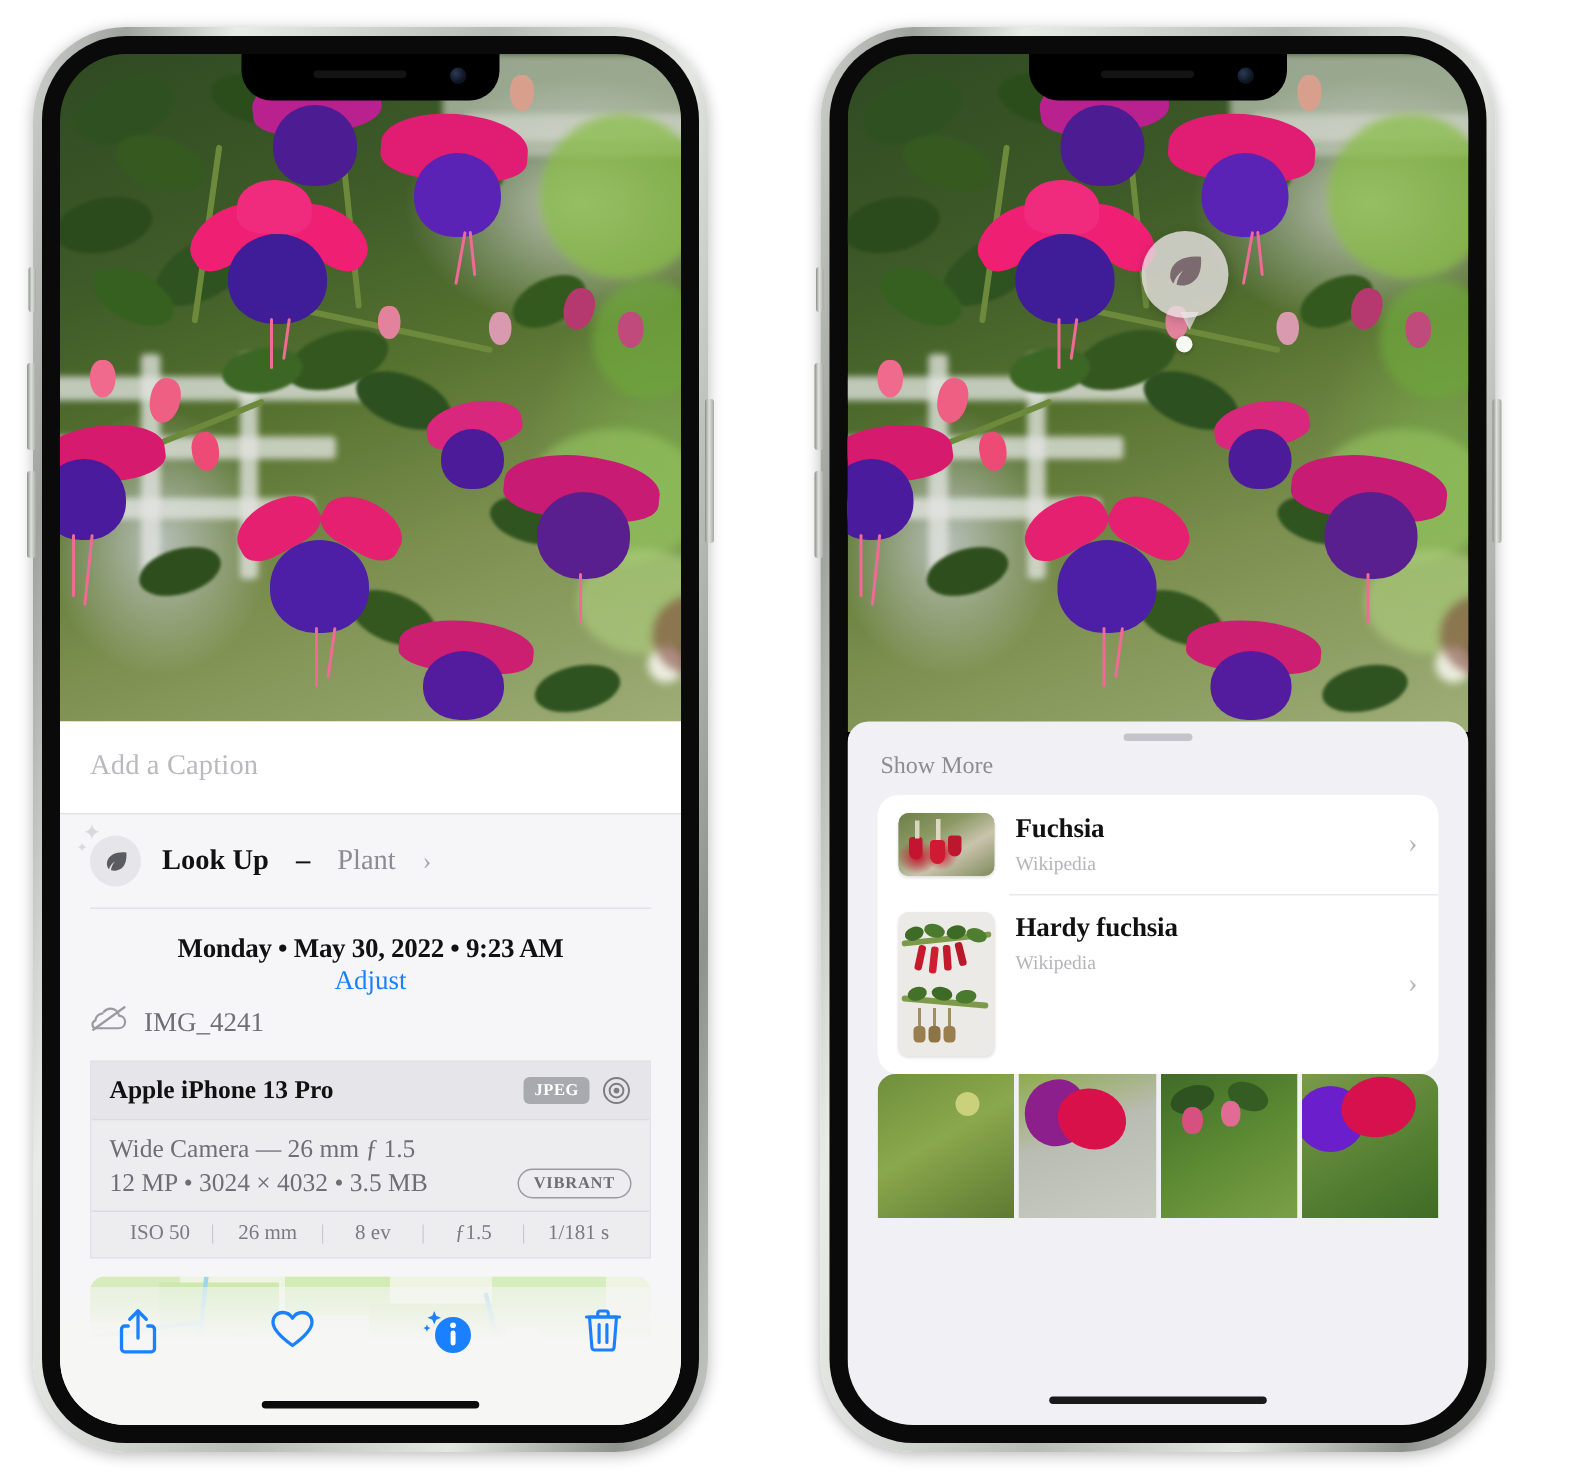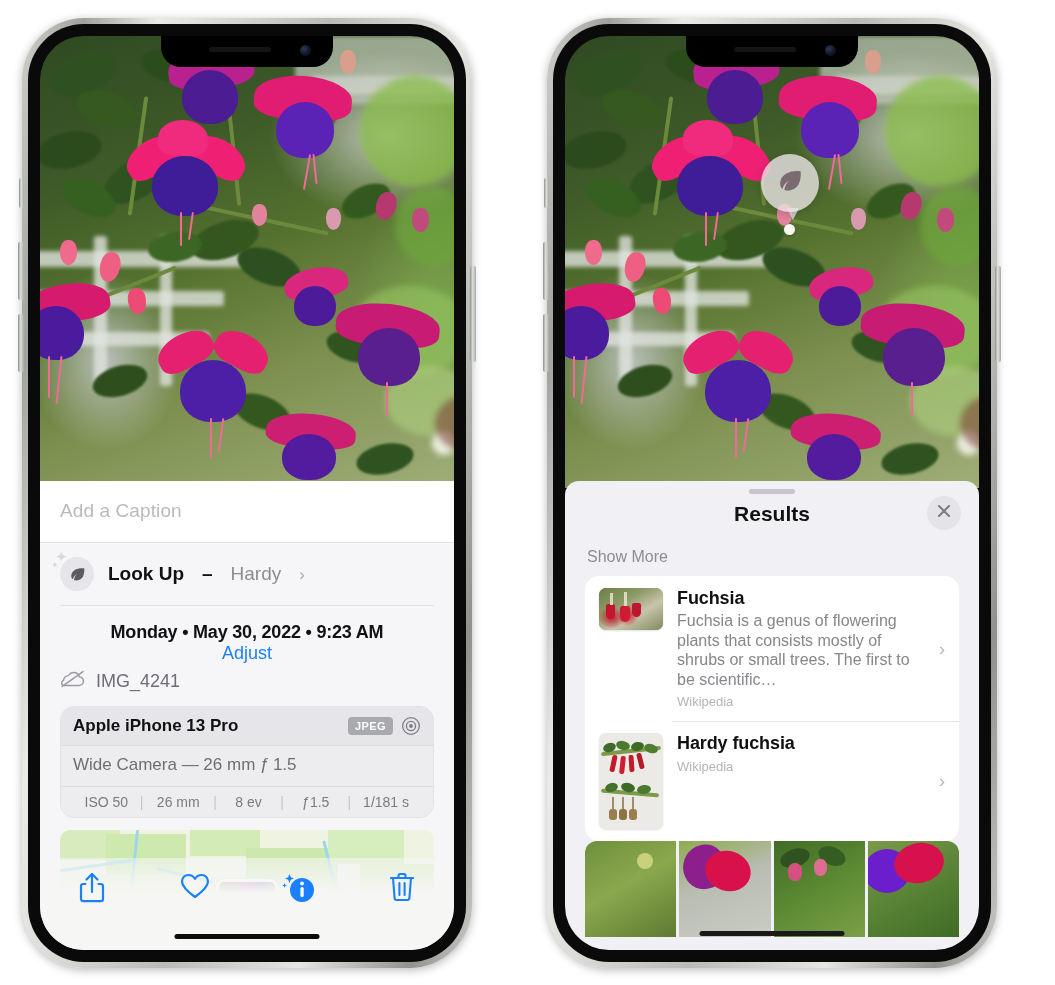--- a/index.html
+++ b/index.html
@@ -2,21 +2,21 @@
 <html><head>
 <meta charset="utf-8">
 <style>
   * { box-sizing: border-box; margin: 0; padding: 0; }
   html, body {
     width: 1055px; height: 985px;
     background: #ffffff;
     font-family: "Liberation Sans", sans-serif;
     overflow: hidden;
   }
-  .stage { position: relative; width: 1055px; height: 985px; background:#fff; }
+  .stage { position: relative; width: 1055px; height: 985px; background:#fff;font-family:Liberation Serif, serif; }
 
   
   .phone { position: absolute; top: 18px; width: 450px; height: 950px; }
   .phone.left  { left: 22px; }
   .phone.right { left: 547px; }
 
   .band {
     position: absolute; inset: 0;
     border-radius: 62px;
     background: linear-gradient(100deg,#cfd1cd 0%,#9fa29d 10%,#e9ebe7 22%,#b9bcb6 50%,#e4e6e1 72%,#8f928d 90%,#c8cac5 100%);
@@ -107,21 +107,21 @@
     display:flex; align-items:center; justify-content:space-between;
     padding: 16px 20px 2px 20px;
     flex-direction: column;
   }
   .date-txt { font-size:18px; font-weight:700; color:#111; letter-spacing:-.2px; }
   .adjust { font-size:18px; color:#1a80ff; }
   .file-row { display:flex; align-items:center; gap:10px; padding: 4px 20px 12px 20px; }
   .file-name { font-size:18px; color:#6e6e74; }
 
   .exif-card {
-    margin: 2px 20px 0 20px; border-radius:14px; overflow:hidden;
+    margin: 2px 20px 0 20px; border-radius:0; overflow:hidden;
     background:#ededf0; border:1px solid #e2e2e6;
   }
   .exif-head {
     display:flex; align-items:center; justify-content:space-between;
     padding: 9px 12px; background:#e6e6ea; border-bottom:1px solid #dcdce0;
   }
   .exif-dev { font-size:17px; font-weight:600; color:#111; }
   .exif-head-right { display:flex; align-items:center; gap:8px; }
   .chip-jpeg {
     background:#a9a9b0; color:#fff; font-size:11px; font-weight:700;
@@ -347,21 +347,21 @@
             <span class="sparkle sp2">✦</span>
             <div class="lu-circle">
               <svg width="19" height="19" viewBox="0 0 24 24" aria-hidden="true">
                 <path d="M20.5 4.2C13.4 3.2 5.8 5.6 4.3 12.1c-.6 2.7.2 5 1.6 6.3.6-2.5 2.3-5 5.2-6.9-2 2.2-3.2 4.7-3.6 7.6 4.2 1.3 9.1-.5 11.3-4.4 1.8-3.2 2-7.2 1.7-10.5z" fill="#5b5b62"></path>
               </svg>
             </div>
           </div>
           <div class="lu-text">
             <span>Look Up</span>
             <span class="lu-dash" style="margin-left:6px;">–</span>
-            <span class="lu-sub">Hardy</span>
+            <span class="lu-sub">Plant</span>
             <span class="chev-sm">›</span>
           </div>
         </div>
 
         <div class="date-row">
           <div class="date-txt">Monday • May 30, 2022 • 9:23 AM</div>
           <div class="adjust">Adjust</div>
         </div>
 
         <div class="file-row">
@@ -384,20 +384,24 @@
                 <svg width="20" height="20" viewBox="0 0 24 24" aria-hidden="true">
                   <circle cx="12" cy="12" r="10" fill="none" stroke="#7d7d84" stroke-width="1.6"></circle>
                   <circle cx="12" cy="12" r="5.5" fill="none" stroke="#7d7d84" stroke-width="1.6"></circle>
                   <circle cx="12" cy="12" r="2.3" fill="#7d7d84"></circle>
                 </svg>
               </span>
             </span>
           </div>
           <div class="exif-body">
             <div class="exif-l1">Wide Camera — 26 mm ƒ 1.5</div>
+            <div class="exif-l2row">
+              <span class="exif-l2">12 MP • 3024 × 4032 • 3.5 MB</span>
+              <span class="chip-vib">VIBRANT</span>
+            </div>
           </div>
           <div class="exif-foot">
             <span style="flex:1.05">ISO 50</span>
             <span class="ef-sep">|</span>
             <span style="flex:1.1">26 mm</span>
             <span class="ef-sep">|</span>
             <span style="flex:1">8 ev</span>
             <span class="ef-sep">|</span>
             <span style="flex:1">ƒ1.5</span>
             <span class="ef-sep">|</span>
@@ -574,30 +578,20 @@
               <path d="M20.5 4.2C13.4 3.2 5.8 5.6 4.3 12.1c-.6 2.7.2 5 1.6 6.3.6-2.5 2.3-5 5.2-6.9-2 2.2-3.2 4.7-3.6 7.6 4.2 1.3 9.1-.5 11.3-4.4 1.8-3.2 2-7.2 1.7-10.5z" fill="#7b6b70"></path>
             </svg>
           </span>
         </div>
         <div class="vlu-dot"></div>
       </div>
 
       <div class="sheet-right">
         <div class="grabber"></div>
 
-        <div class="res-head">
-          <div class="res-title">Results</div>
-          <div class="close-btn">
-            <span>
-              <svg width="16" height="16" viewBox="0 0 16 16" aria-hidden="true">
-                <path d="M3 3 L13 13 M13 3 L3 13" stroke="#7c7c84" stroke-width="2" stroke-linecap="round"></path>
-              </svg>
-            </span>
-          </div>
-        </div>
 
         <div class="sec-head">
           <div class="show-more">Show More</div>
         </div>
 
         <div class="know-card">
 
           <div class="know-row">
             <div class="thumb t1">
               <div style="position:absolute; inset:0; background:
@@ -605,21 +599,20 @@
                    radial-gradient(ellipse 30% 45% at 45% 65%, #cf1c30 0%, rgba(207,28,48,0) 58%),
                    linear-gradient(150deg,#6c7f48 0%,#8d9a66 35%,#c9c4ad 62%,#7f8a5c 100%);"></div>
               <div style="position:absolute; left:7px; top:16px; width:9px; height:15px; border-radius:3px 3px 6px 6px; background:#c31530;"></div>
               <div style="position:absolute; left:21px; top:18px; width:10px; height:16px; border-radius:3px 3px 6px 6px; background:#cf1a33;"></div>
               <div style="position:absolute; left:33px; top:15px; width:9px; height:14px; border-radius:3px 3px 6px 6px; background:#bd1730;"></div>
               <div style="position:absolute; left:11px; top:5px; width:3px; height:12px; background:#d8d4be;"></div>
               <div style="position:absolute; left:25px; top:4px; width:3px; height:14px; background:#ddd8c2;"></div>
             </div>
             <div class="know-body">
               <div class="know-title">Fuchsia</div>
-              <div class="know-desc">Fuchsia is a genus of flowering plants that consists mostly of shrubs or small trees. The first to be scientific…</div>
               <div class="know-src">Wikipedia</div>
             </div>
             <div class="know-chev">›</div>
           </div>
 
           <div class="know-row">
             <div class="thumb t2">
               <div style="position:absolute; inset:0; background:#eceae6;"></div>
               <div style="position:absolute; left:2px; top:16px; width:60px; height:4px; background:#7d9a4a; transform:rotate(-6deg); border-radius:2px;"></div>
               <div style="position:absolute; left:4px; top:10px; width:13px; height:9px; border-radius:50%; background:#3f6b28; transform:rotate(-20deg);"></div>

